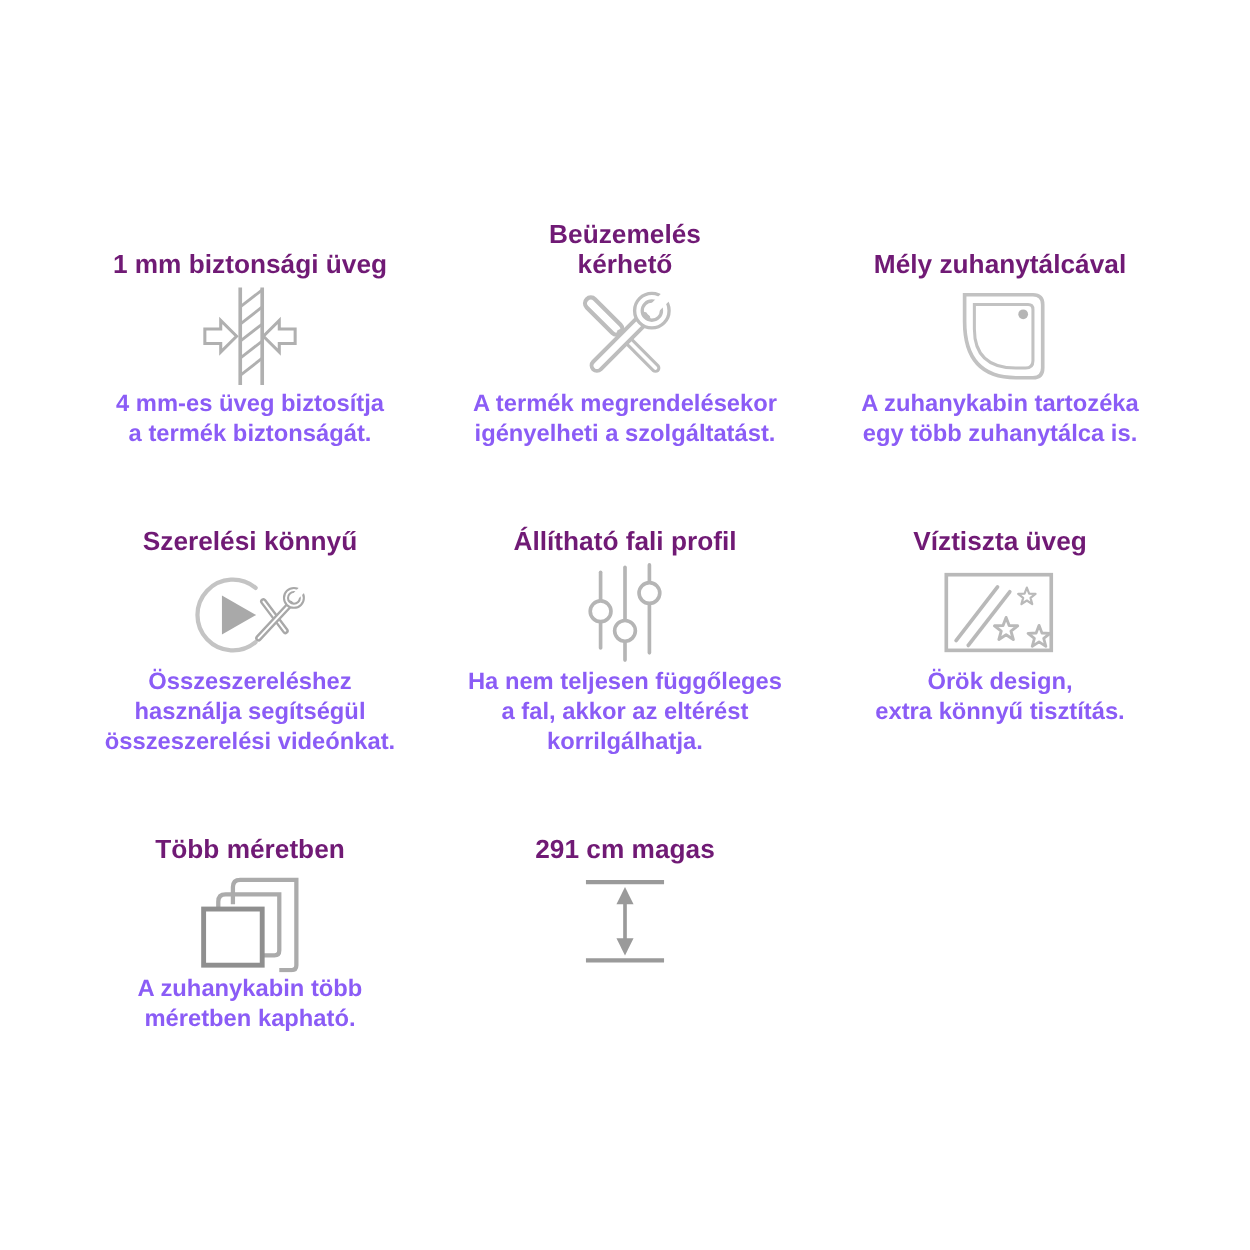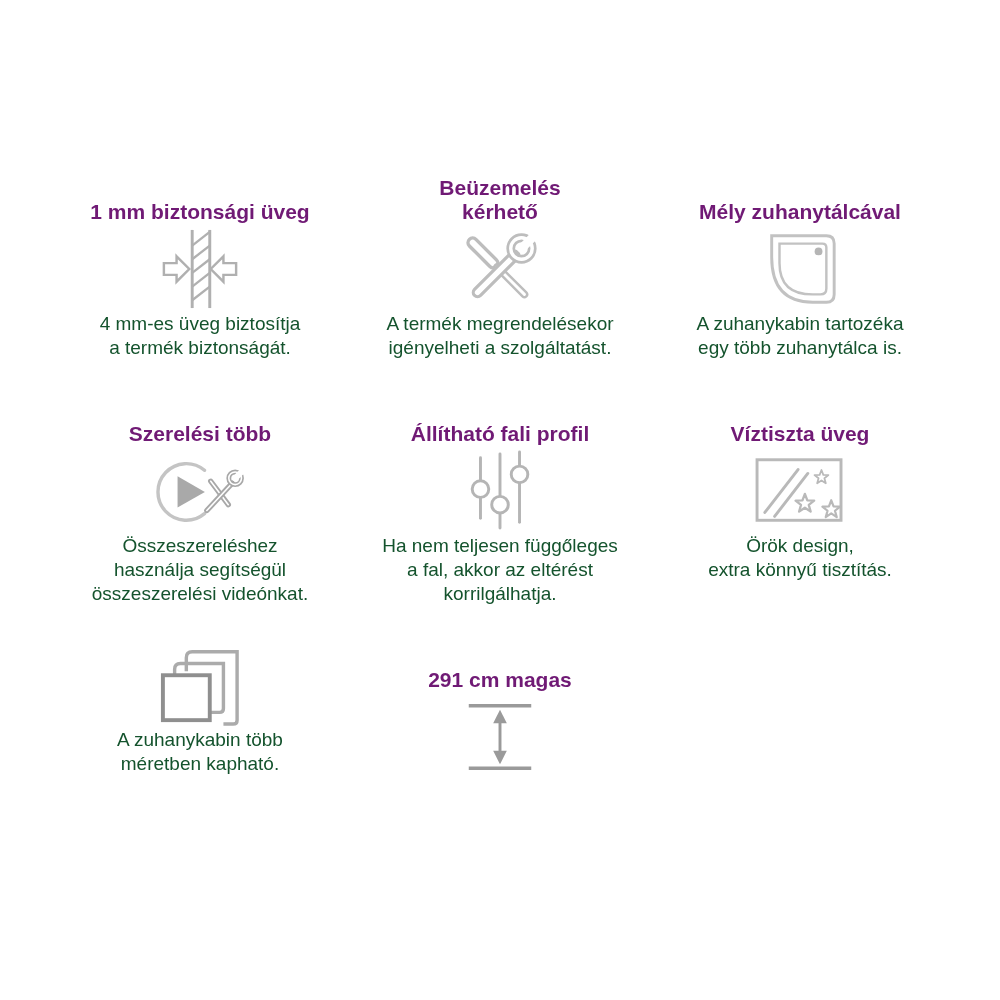--- a/index.html
+++ b/index.html
@@ -11,22 +11,22 @@
     position:absolute;left:50px;top:172px;width:900px;
     display:grid;grid-template-columns:repeat(3,300px);row-gap:34px;
   }
   .card{display:flex;flex-direction:column;align-items:center;text-align:center;}
   .card-title{
     height:52px;display:flex;align-items:flex-end;justify-content:center;
     font-size:21px;font-weight:bold;line-height:24px;color:#701a75;white-space:pre-line;
   }
   .card-icon{height:86px;display:flex;align-items:center;justify-content:center;margin-top:2px;}
   .card-desc{
-    font-size:19px;line-height:24px;color:#14532d;white-space:pre-line;
-    width:360px;flex:none;
+    font-size:19px;line-height:24px;color:#8b5cf6;white-space:pre-line;
+    width:360px;flex:none;font-weight:bold;
   }
   svg{display:block;}
 </style>
 </head>
 <body>
 
 <div class="features-grid">
 
   <div class="card">
     <div class="card-title">1 mm biztonsági üveg</div>
@@ -80,21 +80,21 @@
         <path d="M16,8 H72 Q80,8 80,16 V68 Q80,76 72,76 H58 Q16,76 16,30 Z" fill="#ffffff" stroke="#c2c2c2" stroke-width="3"></path>
         <path d="M24,16 H68 Q72,16 72,20 V62 Q72,68 66,68 H58 Q24,68 24,36 Z" fill="#ffffff" stroke="#c2c2c2" stroke-width="2.5"></path>
         <circle cx="64" cy="24" r="4" fill="#b5b5b5"></circle>
       </svg>
     </div>
     <div class="card-desc">A zuhanykabin tartozéka
 egy több zuhanytálca is.</div>
   </div>
 
   <div class="card">
-    <div class="card-title">Szerelési több</div>
+    <div class="card-title">Szerelési könnyű</div>
     <div class="card-icon">
       <svg width="100" height="82" viewBox="0 0 100 84">
         <path d="M54.6,20.8 A29,29 0 1 0 54.6,65.2" fill="none" stroke="#c4c4c4" stroke-width="3.5" stroke-linecap="round"></path>
         <polygon points="27,27 27,59 55,43" fill="#a9a9a9"></polygon>
         <g stroke-linecap="round">
           <line x1="61" y1="32" x2="79" y2="56" stroke="#a8a8a8" stroke-width="5.5"></line>
           <line x1="61" y1="32" x2="79" y2="56" stroke="#ffffff" stroke-width="1.6"></line>
           <line x1="83" y1="34" x2="57" y2="62" stroke="#a8a8a8" stroke-width="5.5"></line>
           <line x1="83" y1="34" x2="57" y2="62" stroke="#ffffff" stroke-width="1.6"></line>
           <circle cx="86" cy="29" r="6.5" fill="none" stroke="#a8a8a8" stroke-width="5"></circle>
@@ -143,20 +143,21 @@
           <polygon transform="translate(55,55)" points="0,-10 2.5,-3.4 9.5,-3.1 4,1.3 5.9,8.1 0,4.2 -5.9,8.1 -4,1.3 -9.5,-3.1 -2.5,-3.4"></polygon>
           <polygon transform="translate(82,61) scale(0.95)" points="0,-10 2.5,-3.4 9.5,-3.1 4,1.3 5.9,8.1 0,4.2 -5.9,8.1 -4,1.3 -9.5,-3.1 -2.5,-3.4"></polygon>
         </g>
       </svg>
     </div>
     <div class="card-desc">Örök design,
 extra könnyű tisztítás.</div>
   </div>
 
   <div class="card">
+    <div class="card-title">Több méretben</div>
     <div class="card-icon">
       <svg width="94" height="82" viewBox="0 0 96 84">
         <path d="M34,28 V14 Q34,8 40,8 H86 V78 Q86,82 82,82 H72" fill="none" stroke="#ababab" stroke-width="3.5"></path>
         <path d="M22,40 V26 Q22,20 28,20 H72 V66 Q72,70 68,70 H58" fill="none" stroke="#ababab" stroke-width="3.5"></path>
         <rect x="10" y="32" width="48" height="46" fill="#ffffff" stroke="#8f8f8f" stroke-width="4"></rect>
       </svg>
     </div>
     <div class="card-desc">A zuhanykabin több
 méretben kapható.</div>
   </div>

